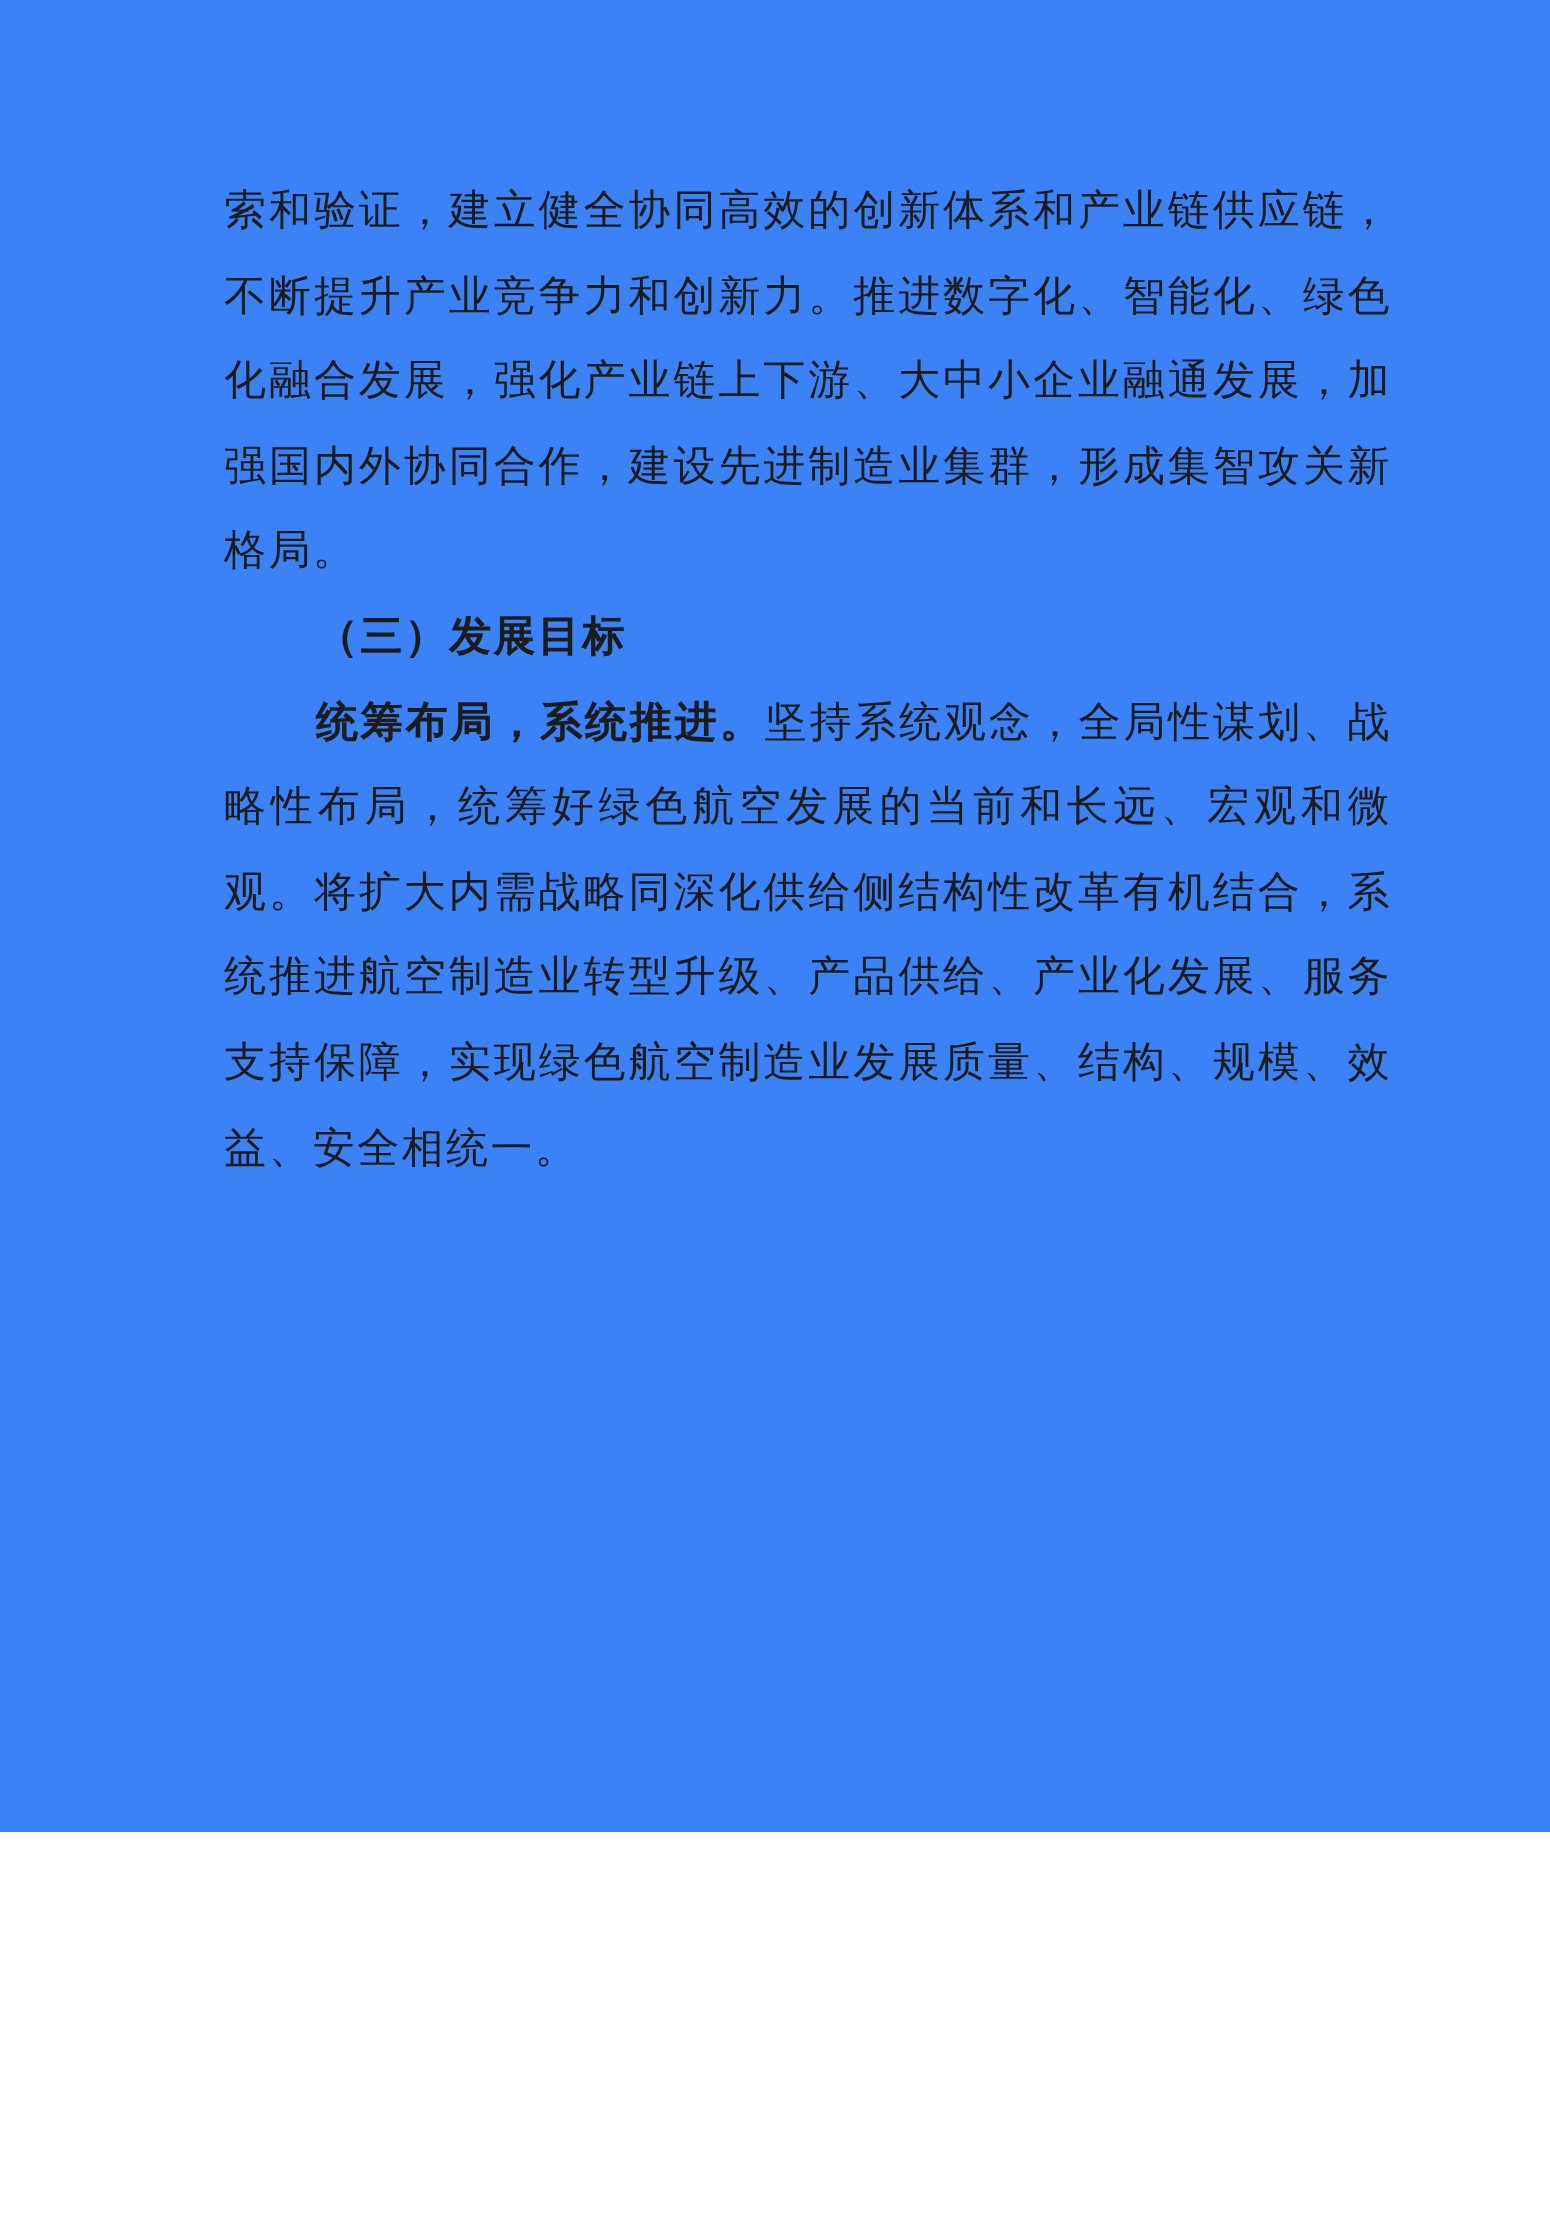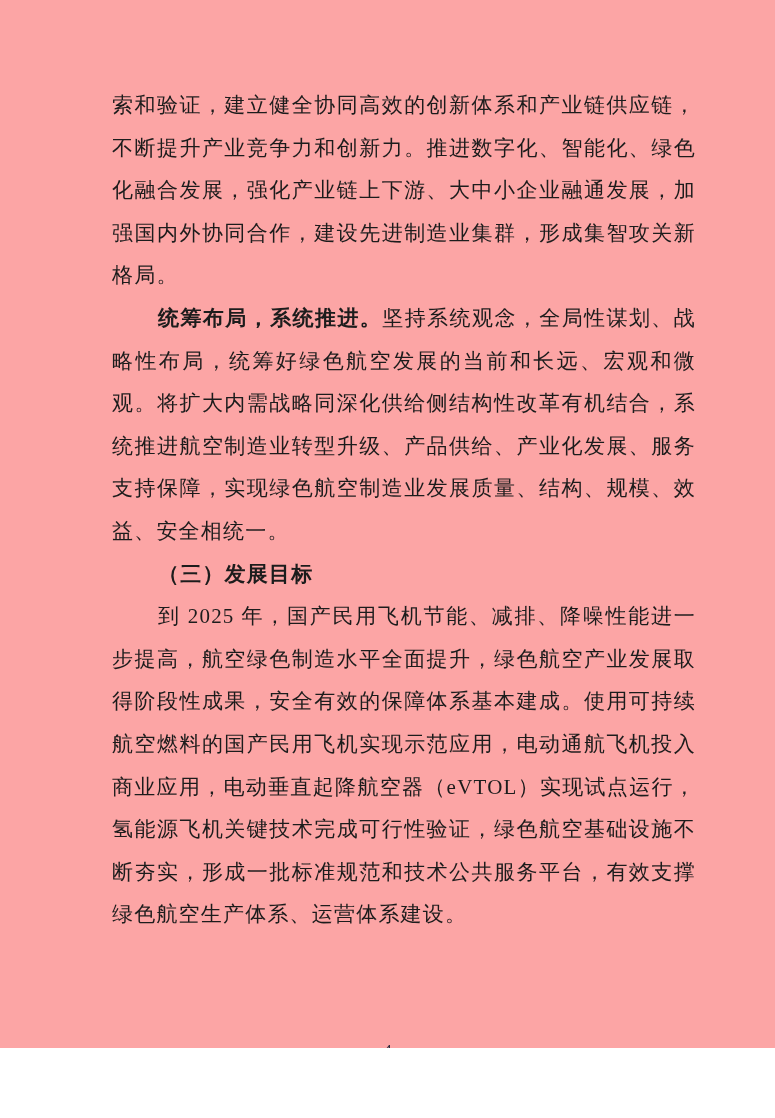--- a/index.html
+++ b/index.html
@@ -3,22 +3,22 @@
 <meta charset="utf-8">
 <style>
   html, body {
     margin: 0;
     padding: 0;
     background: #ffffff;
   }
   .page {
     position: relative;
     width: 775px;
-    height: 1048px;
-    background: #fca5a5;
+    height: 916px;
+    background: #3b82f6;
     overflow: hidden;
     font-family: "Liberation Serif", serif;
     color: #1c1c1c;
   }
   .text-block {
     position: absolute;
     left: 112px;
     top: 84px;
     width: 584px;
     font-size: 21px;
@@ -54,18 +54,17 @@
     color: #2a2a3a;
     font-family: "Liberation Serif", serif;
   }
 </style>
 </head>
 <body>
 
 <div class="page">
   <div class="text-block">
     <p class="no-indent">索和验证，建立健全协同高效的创新体系和产业链供应链，不断提升产业竞争力和创新力。推进数字化、智能化、绿色化融合发展，强化产业链上下游、大中小企业融通发展，加强国内外协同合作，建设先进制造业集群，形成集智攻关新格局。</p>
+    <p class="indent heading">（三）发展目标</p>
     <p class="indent"><b class="lead">统筹布局，系统推进。</b><span>坚持系统观念，全局性谋划、战略性布局，统筹好绿色航空发展的当前和长远、宏观和微观。将扩大内需战略同深化供给侧结构性改革有机结合，系统推进航空制造业转型升级、产品供给、产业化发展、服务支持保障，实现绿色航空制造业发展质量、结构、规模、效益、安全相统一。</span></p>
-    <p class="indent heading">（三）发展目标</p>
-    <p class="indent">到 2025 年，国产民用飞机节能、减排、降噪性能进一步提高，航空绿色制造水平全面提升，绿色航空产业发展取得阶段性成果，安全有效的保障体系基本建成。使用可持续航空燃料的国产民用飞机实现示范应用，电动通航飞机投入商业应用，电动垂直起降航空器（eVTOL）实现试点运行，氢能源飞机关键技术完成可行性验证，绿色航空基础设施不断夯实，形成一批标准规范和技术公共服务平台，有效支撑绿色航空生产体系、运营体系建设。</p>
   </div>
   <div class="footer">4</div>
 </div>
 
 </body></html>

